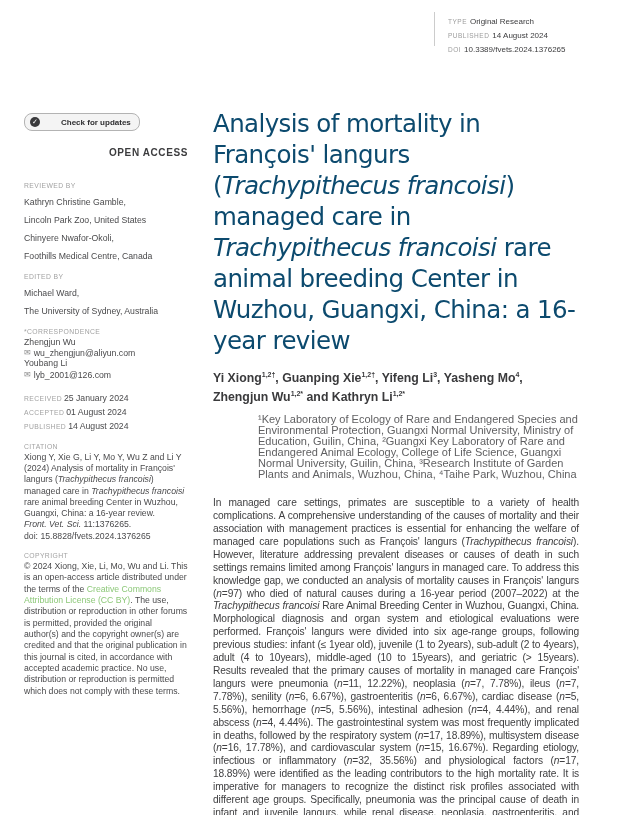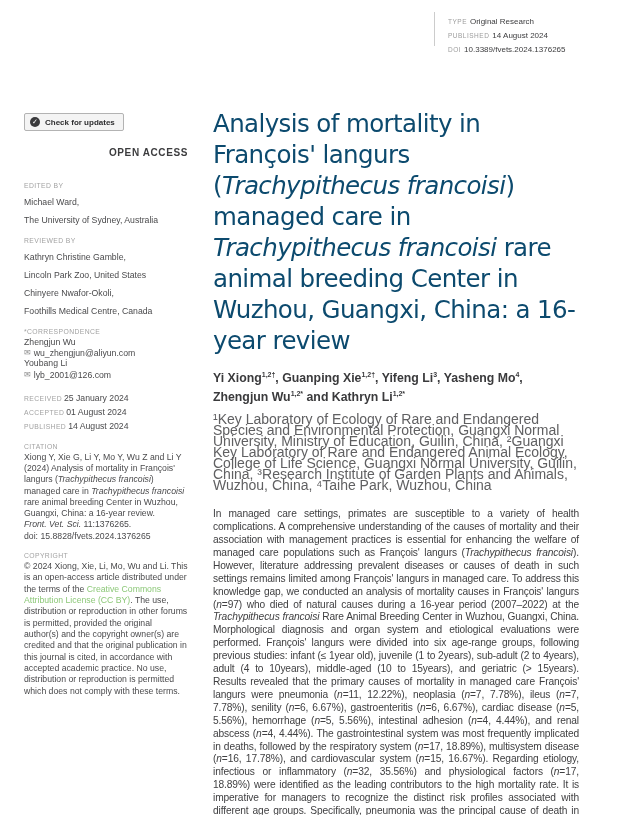--- a/index.html
+++ b/index.html
@@ -27,22 +27,22 @@
   .meta-row { line-height:11px; white-space:nowrap; }
   .meta-label {
     font-size:6.5px; color:#9c9c9c; letter-spacing:0.5px;
     text-transform:uppercase; margin-right:3px;
   }
   .meta-value { font-size:8px; color:#3c3c3e;margin-top:37px; }
 
   
   .sidebar { position:absolute; left:24px; top:110px; width:164px; }
   .check-btn {
-    display:inline-flex; align-items:center; gap:5px;
-    border:1px solid #b3b3b3; background:#f4f4f4; border-radius:2px;
+    display:inline-flex; align-items:center; gap:21px;
+    border:1px solid #b3b3b3; background:#f4f4f4; border-radius:8px;
     padding:3px 8px 3px 5px; cursor:pointer; margin-bottom:16px;
   }
   .check-btn .cm-circle {
     width:10px; height:10px; border-radius:50%; background:#3a3a3c;
     color:#fff; font-size:7px; line-height:10px; text-align:center; display:block;
   }
   .check-btn .check-label { font-size:8px; color:#2e2e30; font-weight:bold; }
   .open-access {
     font-size:10px; font-weight:bold; color:#3c3c3e;
     letter-spacing:0.6px; margin-bottom:24px;text-align:right;
@@ -67,21 +67,21 @@
   .title {
     font-family:"DejaVu Sans", sans-serif; font-weight:500;
     font-size:24.5px; line-height:31px; color:#0c4a6e;
     letter-spacing:-0.6px; margin-bottom:11px;
   }
   .authors {
     font-size:12.3px; line-height:16px; font-weight:600; color:#3a3a3c;
     margin-bottom:9px;
   }
   .authors sup { font-size:7px; }
-  .affiliations { font-size:14px; line-height:11px; color:#606062; margin-bottom:17px; }
+  .affiliations { font-size:11px; line-height:11px; color:#606062; margin-bottom:17px;margin-left:45px; }
   .abstract {
     font-size:10.2px; line-height:12.9px; letter-spacing:-0.12px;
     color:#404042; text-align:justify; margin-bottom:12px;
   }
 </style>
 </head>
 <body>
 
 <div class="page">
 
@@ -103,31 +103,31 @@
   <div class="sidebar">
 
     <div class="check-btn">
       <span class="cm-circle">✓</span>
       <span class="check-label">Check for updates</span>
     </div>
 
     <div class="open-access">OPEN ACCESS</div>
 
     <div class="side-block">
-      <span class="side-label">EDITED BY</span>
-      <span class="side-text prelines">Michael Ward,
-The University of Sydney, Australia</span>
-    </div>
-
-    <div class="side-block">
       <span class="side-label">REVIEWED BY</span>
       <span class="side-text prelines">Kathryn Christine Gamble,
 Lincoln Park Zoo, United States
 Chinyere Nwafor-Okoli,
 Foothills Medical Centre, Canada</span>
+    </div>
+
+    <div class="side-block">
+      <span class="side-label">EDITED BY</span>
+      <span class="side-text prelines">Michael Ward,
+The University of Sydney, Australia</span>
     </div>
 
     <div class="side-block">
       <span class="side-label">*CORRESPONDENCE</span>
       <div class="side-text">Zhengjun Wu</div>
       <div class="email-row">
         <span class="envelope">✉</span>
         <a class="email-link">wu_zhengjun@aliyun.com</a>
       </div>
       <div class="side-text">Youbang Li</div>

